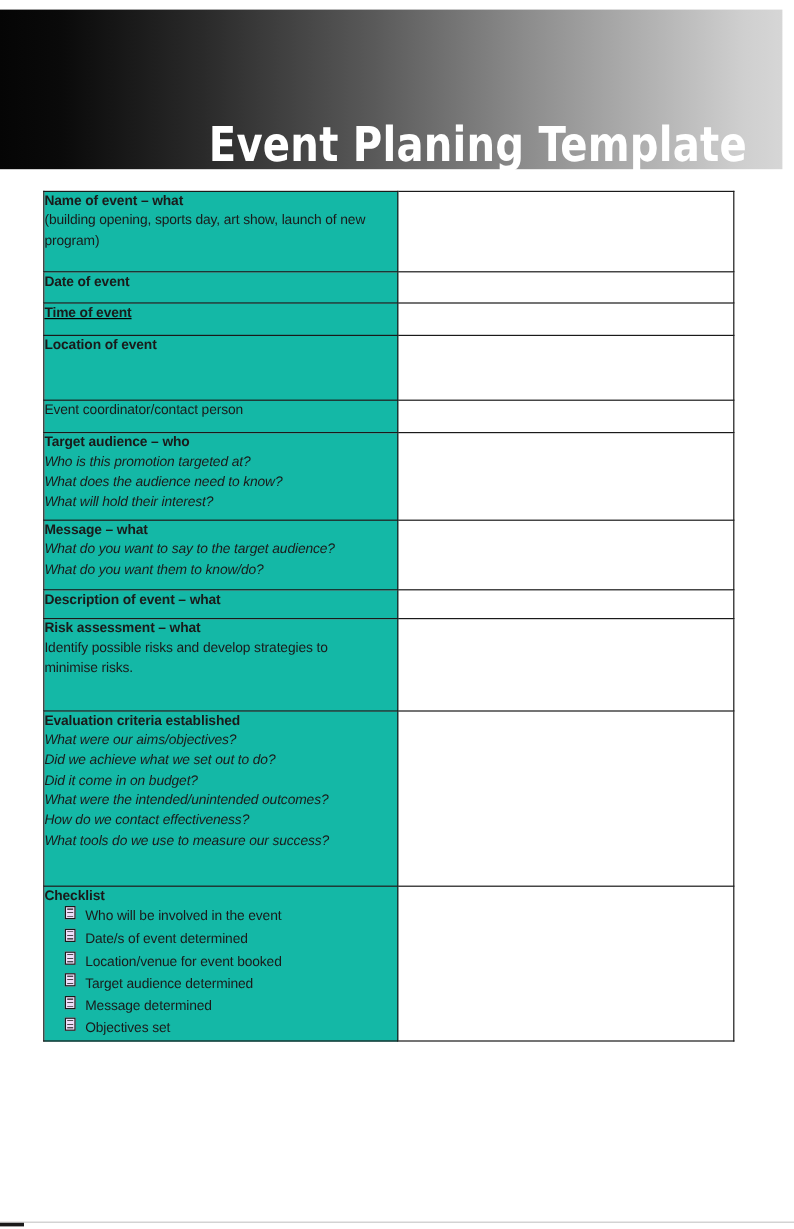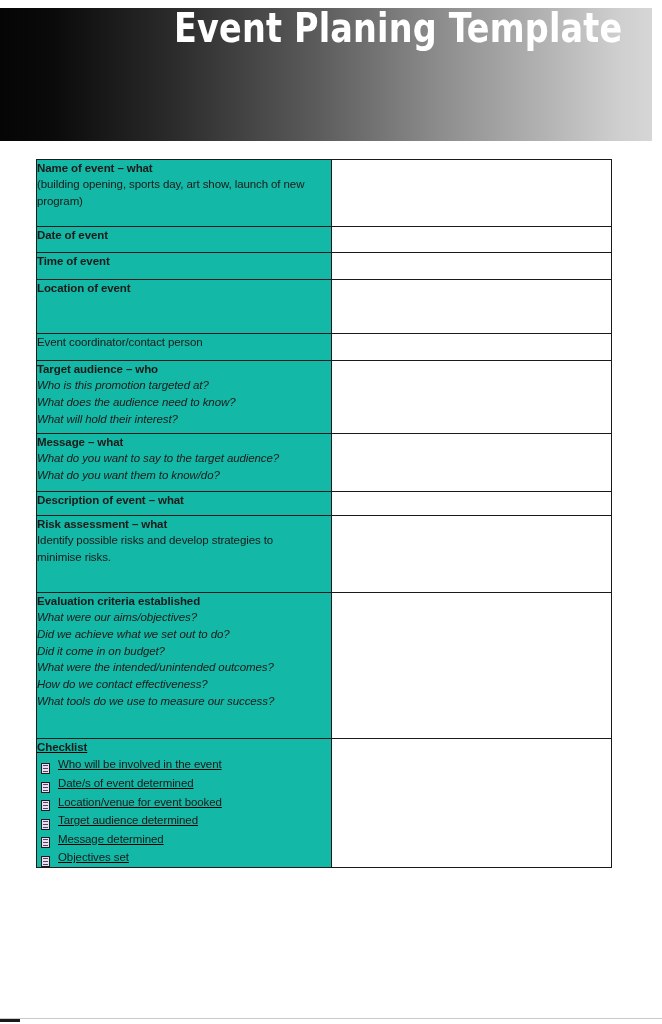--- a/index.html
+++ b/index.html
@@ -25,21 +25,21 @@
     background: linear-gradient(to right,
         #050505 0%,
         #0a0a0a 8%,
         #2a2a2a 26%,
         #5a5a5a 48%,
         #8e8e8e 68%,
         #b4b4b4 84%,
         #cfcfcf 95%,
         #d6d6d6 100%);
     display: flex;
-    align-items: flex-start;
+    align-items: flex-end;
     box-sizing: border-box;
   }
   #banner-title {
     color: #ffffff;
     font-family: "Liberation Sans Narrow", "DejaVu Sans Condensed", "Liberation Sans", sans-serif;
     font-weight: bold;
     font-size: 40px;
     letter-spacing: 0.2px;
     margin-left: 174px;
     white-space: nowrap;
@@ -95,22 +95,22 @@
     font-style: italic;
   }
 
   
   .check-line {
     font-size: 11.5px;
     color: #1a1a1a;
     line-height: 1.62;
     letter-spacing: -0.1px;
     display: flex;
-    align-items: flex-end;
-    padding-left: 4px;
+    align-items: flex-start;
+    padding-left: 17px;
   }
   .tofu {
     display: inline-block;
     width: 7px;
     height: 9px;
     border: 1px solid #1a1a1a;
     margin-right: 8px;
     position: relative;
     flex: 0 0 auto;
     background: #ecdcf8;
@@ -161,21 +161,21 @@
           <div class="row-sub">program)</div>
         </td>
         <td class="value-cell"></td>
       </tr>
       <tr style="height: 26px;">
         <td class="label-cell">
           <div class="row-head">Date of event</div>
         </td>
         <td class="value-cell"></td>
       </tr>
-      <tr style="height: 27px;">
+      <tr style="height: 27px; text-decoration: underline;">
         <td class="label-cell">
           <div class="row-head">Time of event</div>
         </td>
         <td class="value-cell"></td>
       </tr>
       <tr style="height: 54px;">
         <td class="label-cell">
           <div class="row-head">Location of event</div>
         </td>
         <td class="value-cell"></td>
@@ -222,21 +222,21 @@
           <div class="row-head">Evaluation criteria established</div>
           <div class="row-sub ital">What were our aims/objectives?</div>
           <div class="row-sub ital">Did we achieve what we set out to do?</div>
           <div class="row-sub ital">Did it come in on budget?</div>
           <div class="row-sub ital">What were the intended/unintended outcomes?</div>
           <div class="row-sub ital">How do we contact effectiveness?</div>
           <div class="row-sub ital">What tools do we use to measure our success?</div>
         </td>
         <td class="value-cell"></td>
       </tr>
-      <tr style="height: 123px; text-decoration: underline;">
+      <tr style="height: 123px;">
         <td class="label-cell">
           <div class="row-head">Checklist</div>
           <div class="check-line">
             <span class="tofu"></span>
             <span>Who will be involved in the event</span>
           </div>
           <div class="check-line">
             <span class="tofu"></span>
             <span>Date/s of event determined</span>
           </div>

